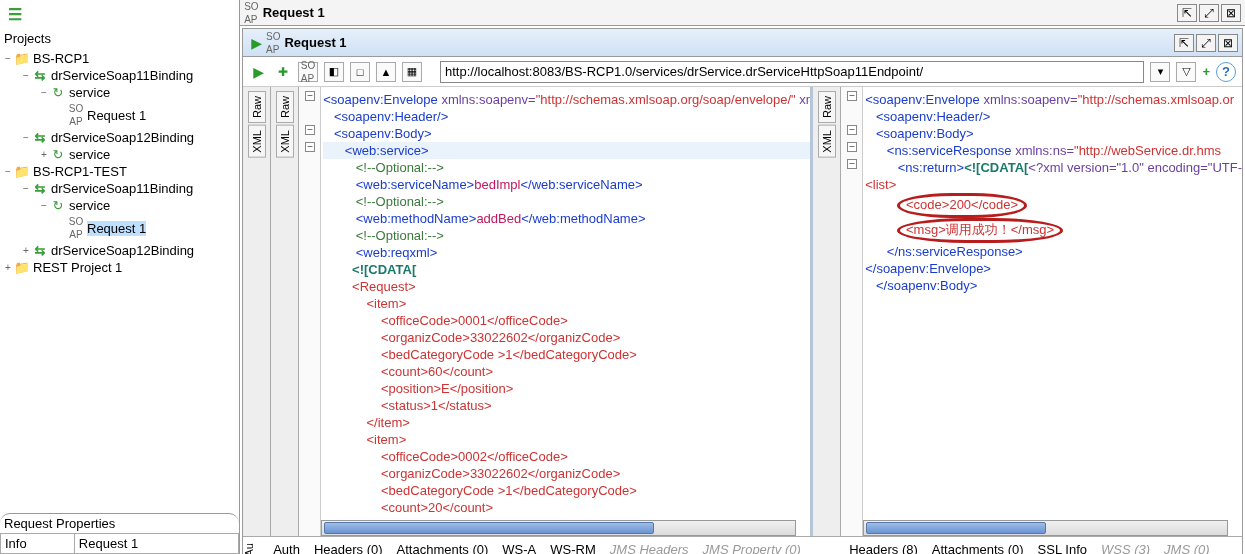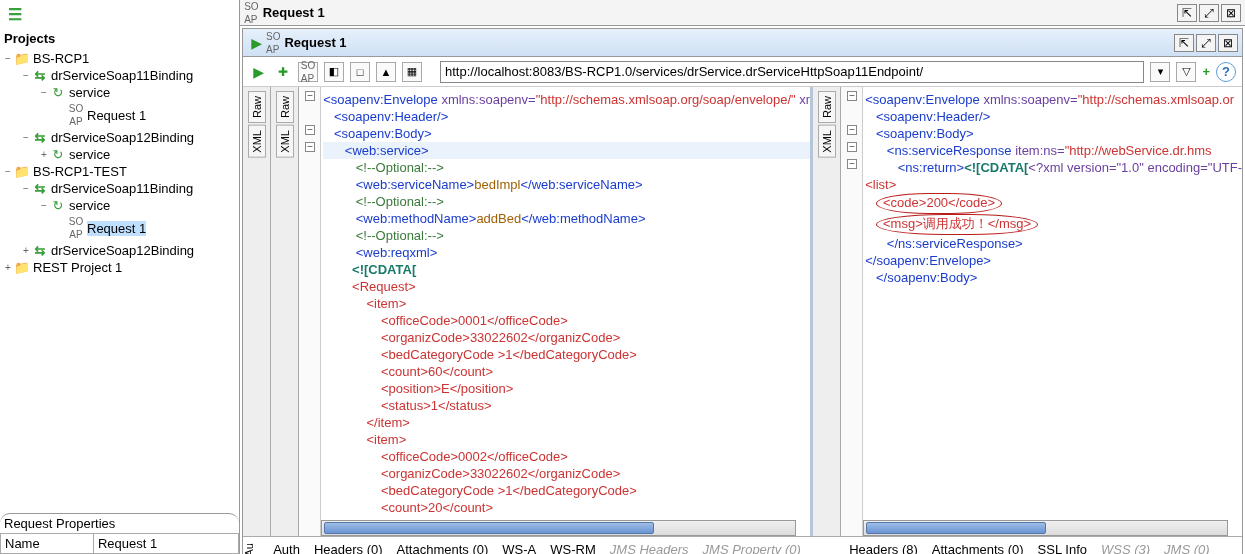--- a/index.html
+++ b/index.html
@@ -1,19 +1,19 @@
 <!DOCTYPE html>
 <html><head>
 <meta charset="utf-8">
 <style>
 * { margin:0; padding:0; box-sizing:border-box; font-family:"Segoe UI",Tahoma,sans-serif; font-size:13px; }
 body { background:#fff; color:#000; width:1245px; height:554px; overflow:hidden; display:flex; }
 .sidebar { width:258px; border-right:1px solid #999; display:flex; flex-direction:column; }
 .hamburger { padding:5px 8px; color:#3a9e3a; font-size:16px; font-weight:bold; }
-.projects-title { font-weight:bold; padding:2px 4px; }
+.projects-title { font-weight:normal; padding:2px 4px; }
 .tree { flex:1; overflow:auto; padding:2px; }
 .tree-row { display:flex; align-items:center; padding:1px 0; white-space:nowrap; }
 .tree-row .toggle { width:12px; text-align:center; color:#666; font-size:10px; }
 .tree-row .spacer { display:inline-block; }
 .tree-row .icon { width:16px; text-align:center; margin-right:3px; }
 .tree-row .label.selected { background:#bfdfff; }
 .folder-icon { color:#8a6d3b; }
 .soap-icon { color:#3a9e3a; font-weight:bold; font-size:13px; }
 .recycle-icon { color:#3a9e3a; }
 .soap-txt { font-size:10px; color:#666; line-height:13px; display:inline-block; }
@@ -40,24 +40,24 @@
 .pane.right { flex:1; }
 .vert-tabs { width:28px; background:#eee; border-right:1px solid #aaa; display:flex; flex-direction:column; align-items:center; padding-top:4px; gap:2px; }
 .vtab { writing-mode:vertical-rl; transform:rotate(180deg); padding:4px 2px; font-size:11px; border:1px solid #aaa; background:#f6f6f6; }
 .xml-area { flex:1; overflow:auto; background:#fff; position:relative; font-family:Consolas,monospace; font-size:13px; line-height:17px; padding:4px 0 20px 24px; }
 .gutter { position:absolute; left:0; top:0; width:22px; bottom:0; border-right:1px solid #ccc; background:#fafafa; }
 .fold { position:absolute; left:6px; width:10px; height:10px; border:1px solid #888; background:#fff; text-align:center; line-height:8px; font-size:10px; color:#444; }
 .ln { white-space:pre; }
 .tag { color:#1a3ccc; }
 .attr { color:#6b3fa0; }
 .val { color:#c33; }
-.txt { color:#a16207; }
+.txt { color:#be185d; }
 .cmt { color:#3a7a3a; }
 .cdata { color:#1a7a6a; font-weight:bold; }
-.circled { border:1px solid #b91c1c; border-radius:50%/60%; padding:0 6px 2px 6px; display:inline-block; }
+.circled { border:3px solid #b91c1c; border-radius:50%/60%; padding:0 6px 2px 6px; display:inline-block;margin-left:21px; }
 .hscroll { position:absolute; bottom:0; left:22px; right:14px; height:16px; background:linear-gradient(#f0f0f0,#dcdcdc); border:1px solid #999; }
 .hthumb { position:absolute; top:1px; bottom:1px; background:linear-gradient(#9fbde6,#6a94d4); border:1px solid #5577aa; border-radius:2px; }
 .bottom-tabs { height:26px; display:flex; align-items:center; gap:14px; padding:0 10px; border-top:1px solid #aaa; font-size:13px; }
 .bottom-tabs .dim { color:#999;font-style:italic; }
 .au-tab { position:absolute; left:0; width:24px; writing-mode:vertical-rl; transform:rotate(180deg); font-size:11px; }
 .bottom-area { display:flex; position:relative; }
 .hl-line { background:#eaf2fc; display:inline-block; width:100%; }
 </style>
 </head>
 <body>
@@ -137,21 +137,21 @@
         <span class="toggle">+</span>
         <span class="icon"><span class="folder-icon">📁</span></span>
         <span class="label">REST Project 1</span>
       </div>
     </div>
   <div class="props">
     <div class="props-title">Request Properties</div>
     <table>
       <tbody>
       <tr>
-            <td>Name</td>
+            <td>Info</td>
             <td>Request 1</td>
           </tr>
     </tbody>
       </table>
   </div>
 </div>
 
 <div class="main">
   <div class="tab-strip">
     <span class="soap-txt">SO<br>AP</span>
@@ -219,21 +219,21 @@
         <div class="xml-area" id="respxml">
           <div class="gutter">
             <div class="fold" style="top:4px">−</div>
             <div class="fold" style="top:38px">−</div>
             <div class="fold" style="top:55px">−</div>
             <div class="fold" style="top:72px">−</div>
           </div>
           <div class="ln"><span></span><span class="tag">&lt;soapenv:Envelope </span><span class="attr">xmlns:soapenv=</span><span class="val">"http://schemas.xmlsoap.or</span></div>
             <div class="ln"><span>   </span><span class="tag">&lt;soapenv:Header/&gt;</span></div>
             <div class="ln"><span>   </span><span class="tag">&lt;soapenv:Body&gt;</span></div>
-            <div class="ln"><span>      </span><span class="tag">&lt;ns:serviceResponse </span><span class="attr">item:ns=</span><span class="val">"http://webService.dr.hms</span></div>
+            <div class="ln"><span>      </span><span class="tag">&lt;ns:serviceResponse </span><span class="attr">xmlns:ns=</span><span class="val">"http://webService.dr.hms</span></div>
             <div class="ln"><span>         </span><span class="tag">&lt;ns:return&gt;</span><span class="cdata">&lt;![CDATA[</span><span class="attr">&lt;?xml version="1.0" encoding="UTF-</span></div>
             <div class="ln"><span></span><span class="val">&lt;list&gt;</span></div>
             <div class="ln"><span>   </span><span class="circled"><span class="val">&lt;code&gt;200&lt;/code&gt;</span></span></div>
             <div class="ln"><span>   </span><span class="circled"><span class="val">&lt;msg&gt;调用成功！&lt;/msg&gt;</span></span></div>
             <div class="ln"><span>      </span><span class="tag">&lt;/ns:serviceResponse&gt;</span></div>
             <div class="ln"><span></span><span class="tag">&lt;/soapenv:Envelope&gt;</span></div>
             <div class="ln"><span>   </span><span class="tag">&lt;/soapenv:Body&gt;</span></div>
             <div class="hscroll">
               <div class="hthumb" style="left:2px;width:180px"></div>
             </div>

